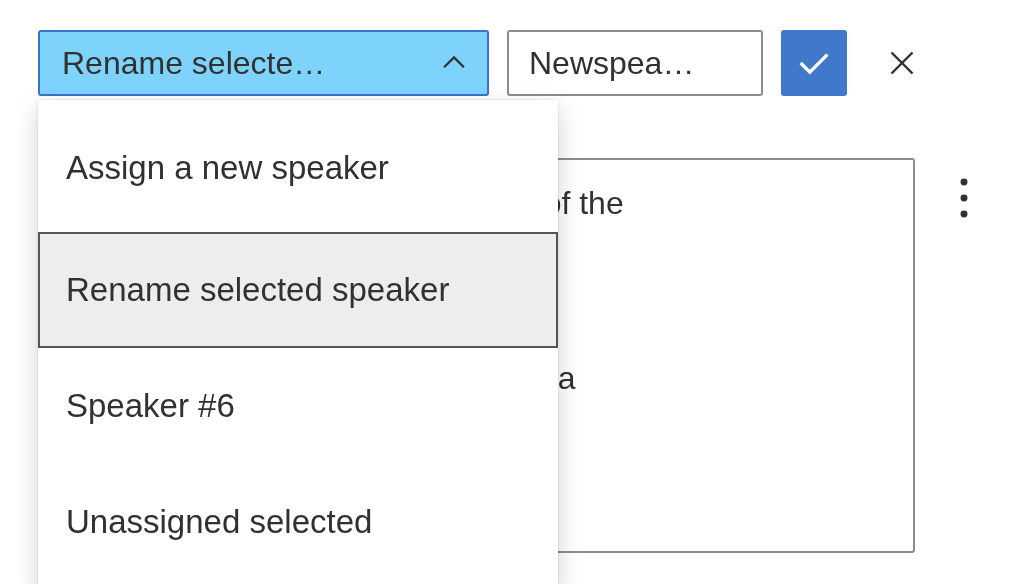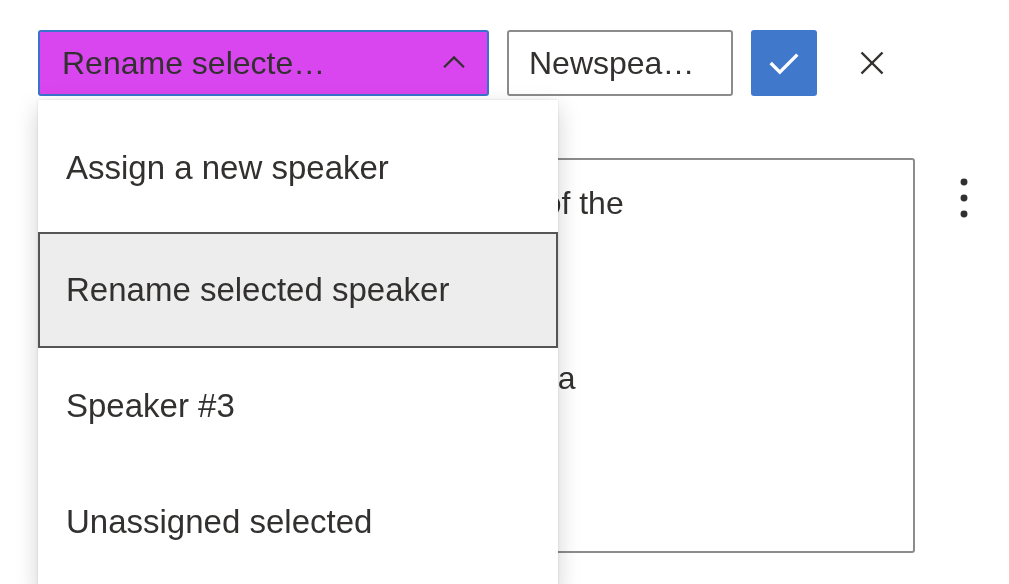--- a/index.html
+++ b/index.html
@@ -24,40 +24,40 @@
       padding: 30px 38px 0 38px;
     }
     .dropdown-trigger {
       display: flex;
       align-items: center;
       justify-content: space-between;
       width: 451px;
       height: 66px;
       border: 2px solid #3974cc;
       border-radius: 3px;
-      background: #d946ef;
+      background: #7dd3fc;
       padding: 0 16px 0 22px;
       cursor: pointer;
       font-size: 32px;
       color: #323130;
     }
     .dropdown-trigger .label {
       white-space: nowrap;
       overflow: hidden;
       text-overflow: ellipsis;
       max-width: 340px;
       text-align: left;
     }
     .chevron {
       width: 34px;
       height: 34px;
       flex-shrink: 0;
     }
     .input-field {
-      width: 226px;
+      width: 256px;
       height: 66px;
       border: 2px solid #8c8c8c;
       border-radius: 3px;
       background: #fff;
       padding: 0 20px;
       font-size: 32px;
       color: #323130;
       font-family: inherit;
       overflow: hidden;
       text-overflow: ellipsis;
@@ -186,18 +186,18 @@
 </button>
 
 <div class="dropdown-menu">
   <div class="menu-item">
     <span>Assign a new speaker</span>
   </div>
   <div class="menu-item selected">
     <span>Rename selected speaker</span>
   </div>
   <div class="menu-item">
-    <span>Speaker #3</span>
+    <span>Speaker #6</span>
   </div>
   <div class="menu-item">
     <span>Unassigned selected</span>
   </div>
 </div>
 
 </body></html>

